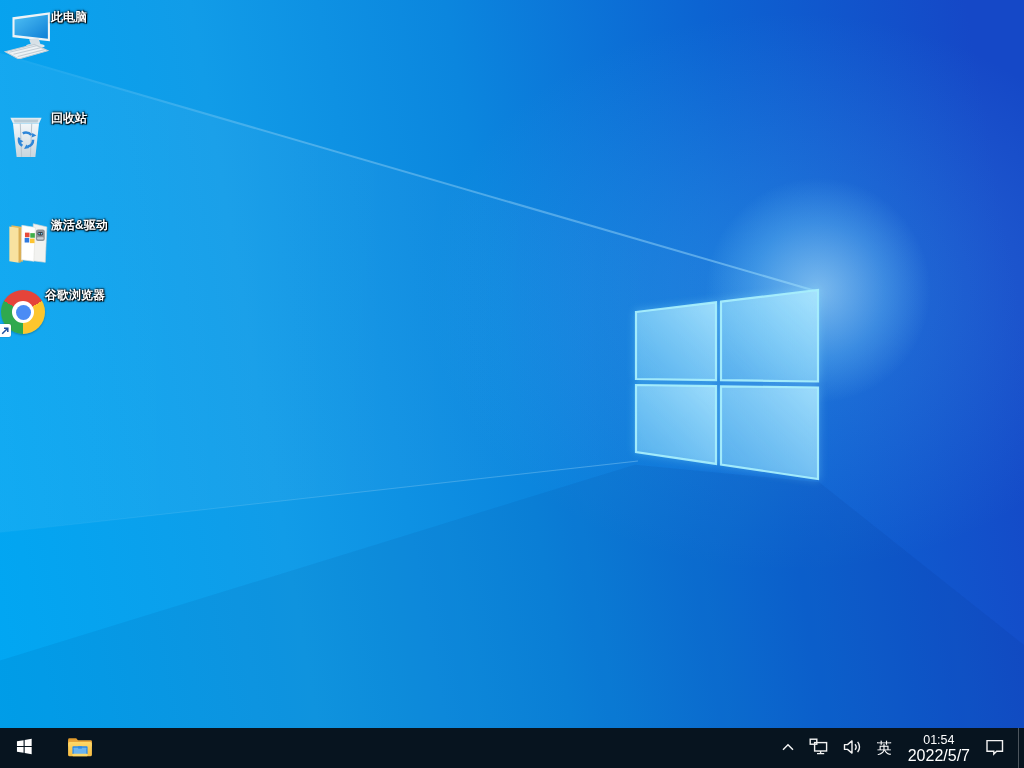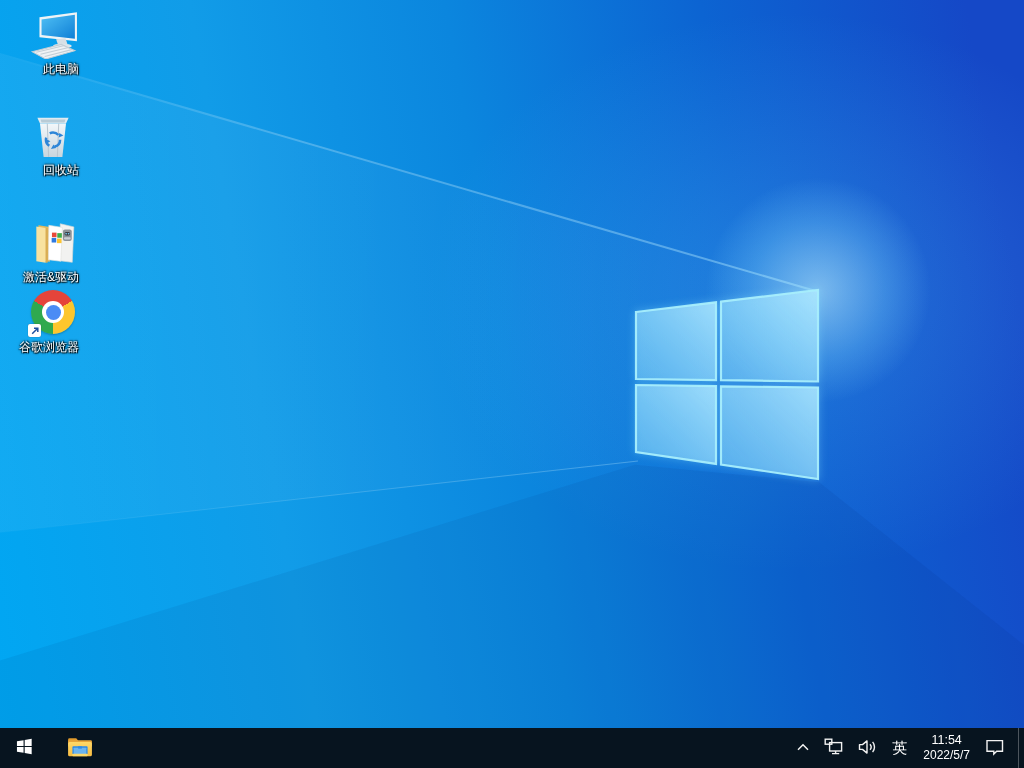--- a/index.html
+++ b/index.html
@@ -30,21 +30,21 @@
     background:linear-gradient(90deg, rgba(255,255,255,.02), rgba(255,255,255,.16) 60%, rgba(190,238,255,.3) 97%);}
   .floor-shadow{
     position:absolute;inset:0;
     clip-path:polygon(0 86%, 62% 60.5%, 80% 62.8%, 100% 84%, 100% 100%, 0 100%);
     background:rgba(0,25,100,.07);
   }
   .win-logo{position:absolute;left:630px;top:284px;filter:drop-shadow(0 0 4px rgba(130,225,255,.45));}
 
   
   .icon-col{position:absolute;left:0;top:0;width:80px;}
-  .desk-icon{position:absolute;left:1px;width:78px;display:flex;flex-direction:column;align-items:flex-end;cursor:default;}
+  .desk-icon{position:absolute;left:1px;width:78px;display:flex;flex-direction:row;align-items:flex-start;cursor:default;font-weight:bold;}
   .icon-art{height:52px;width:52px;display:flex;align-items:center;justify-content:center;}
   .icon-label{
     margin-top:2px;font-size:12px;color:#fff;text-align:center;line-height:14px;white-space:nowrap;
     text-shadow:1px 1px 1px #000, -1px 1px 1px rgba(0,0,0,.55), 1px -1px 1px rgba(0,0,0,.55), 0 0 3px rgba(0,0,0,.85);
   }
   .chrome{position:relative;width:44px;height:44px;border-radius:50%;
     background:conic-gradient(from 60deg,#fdc62d 0 120deg,#2fa94f 0 240deg,#e5443a 0 360deg);
     box-shadow:0 1px 2px rgba(0,0,0,.25);}
   .chrome-white{position:absolute;left:50%;top:50%;width:22px;height:22px;margin:-11px 0 0 -11px;border-radius:50%;background:#fff;}
   .chrome-blue{position:absolute;left:50%;top:50%;width:15px;height:15px;margin:-7.5px 0 0 -7.5px;border-radius:50%;background:#4a8cf5;}
@@ -56,21 +56,21 @@
     position:absolute;left:0;bottom:0;width:1024px;height:40px;background:#07141f;
     display:flex;align-items:stretch;z-index:5;
   }
   .tb-btn{display:flex;align-items:center;justify-content:center;width:48px;height:40px;background:transparent;border:0;padding:0;cursor:pointer;}
   .explorer-btn{margin-left:8px;}
   .tray{margin-left:auto;display:flex;align-items:center;height:40px;}
   .tray-btn{display:flex;align-items:center;justify-content:center;height:40px;padding:0 7px;background:transparent;border:0;cursor:pointer;}
   .ime{color:#fff;font-size:15px;line-height:40px;padding:0 8px;}
   .clock{display:flex;flex-direction:column;justify-content:center;align-items:center;height:40px;padding:0 8px;color:#fff;}
   .clock .t{font-size:12.5px;line-height:15px;}
-  .clock .d{font-size:12px;line-height:15px;}
+  .clock .d{font-size:16px;line-height:15px;}
   .show-desktop{width:6px;height:40px;border-left:1px solid rgba(255,255,255,.28);margin-left:6px;cursor:pointer;}
 </style>
 </head>
 <body>
 
 <div class="stage">
 
   <div class="wallpaper">
     <div class="beam"></div>
     <div class="ray ray1"></div>
@@ -241,21 +241,21 @@
               <path d="M12,5.2 a4.3,4.3 0 0 1 0,5.6"></path>
               <path d="M14.6,2.9 a7.8,7.8 0 0 1 0,10.2"></path>
             </g>
           </svg>
         </span>
       </button>
 
       <button class="tray-btn ime">英</button>
 
       <button class="tray-btn clock">
-        <span class="t">11:54</span>
+        <span class="t">01:54</span>
         <span class="d">2022/5/7</span>
       </button>
 
       <button class="tray-btn">
         <span>
           <svg width="20" height="18" viewBox="0 0 20 18">
             <path d="M2,2.6 h15.5 v10.6 h-5.8 l-2.9,2.9 v-2.9 h-6.8 z" fill="none" stroke="#f2f2f2" stroke-width="1.4" stroke-linejoin="miter"></path>
           </svg>
         </span>
       </button>

